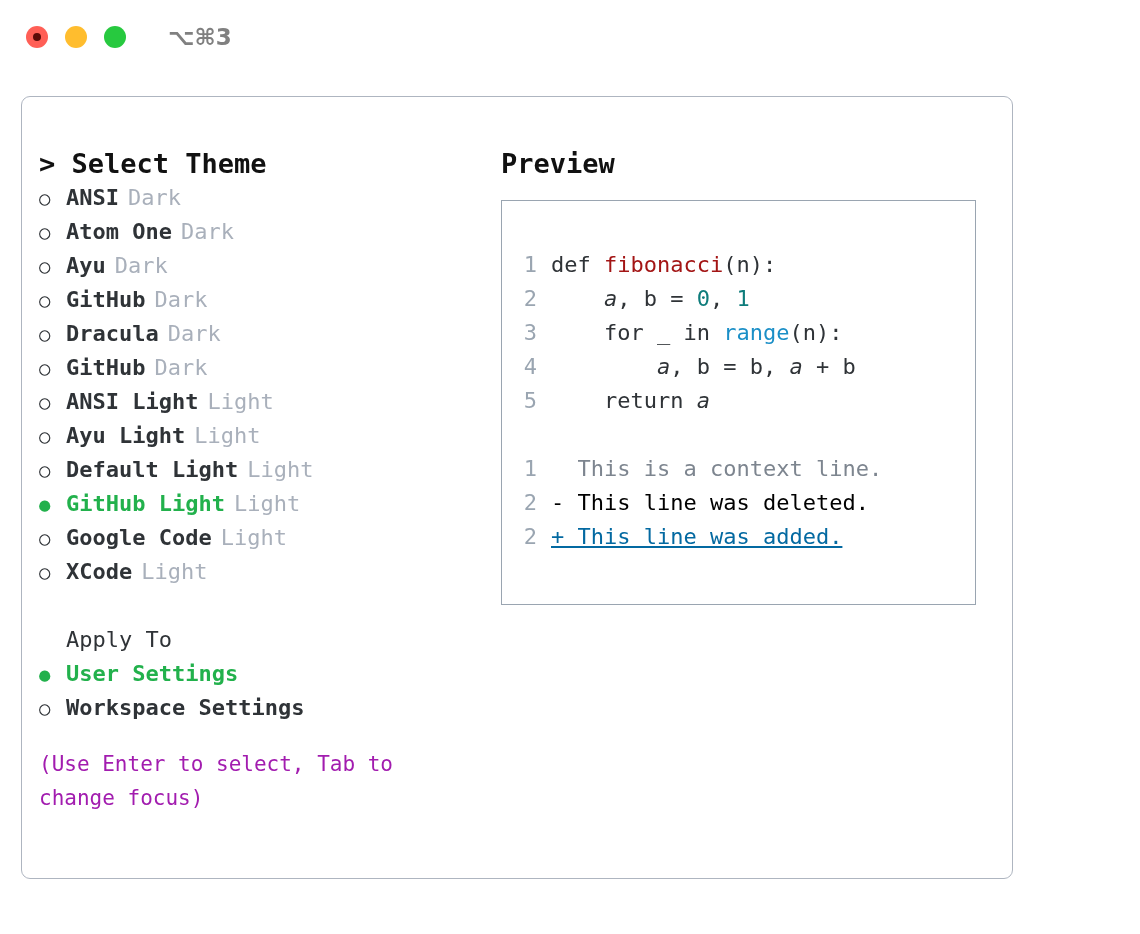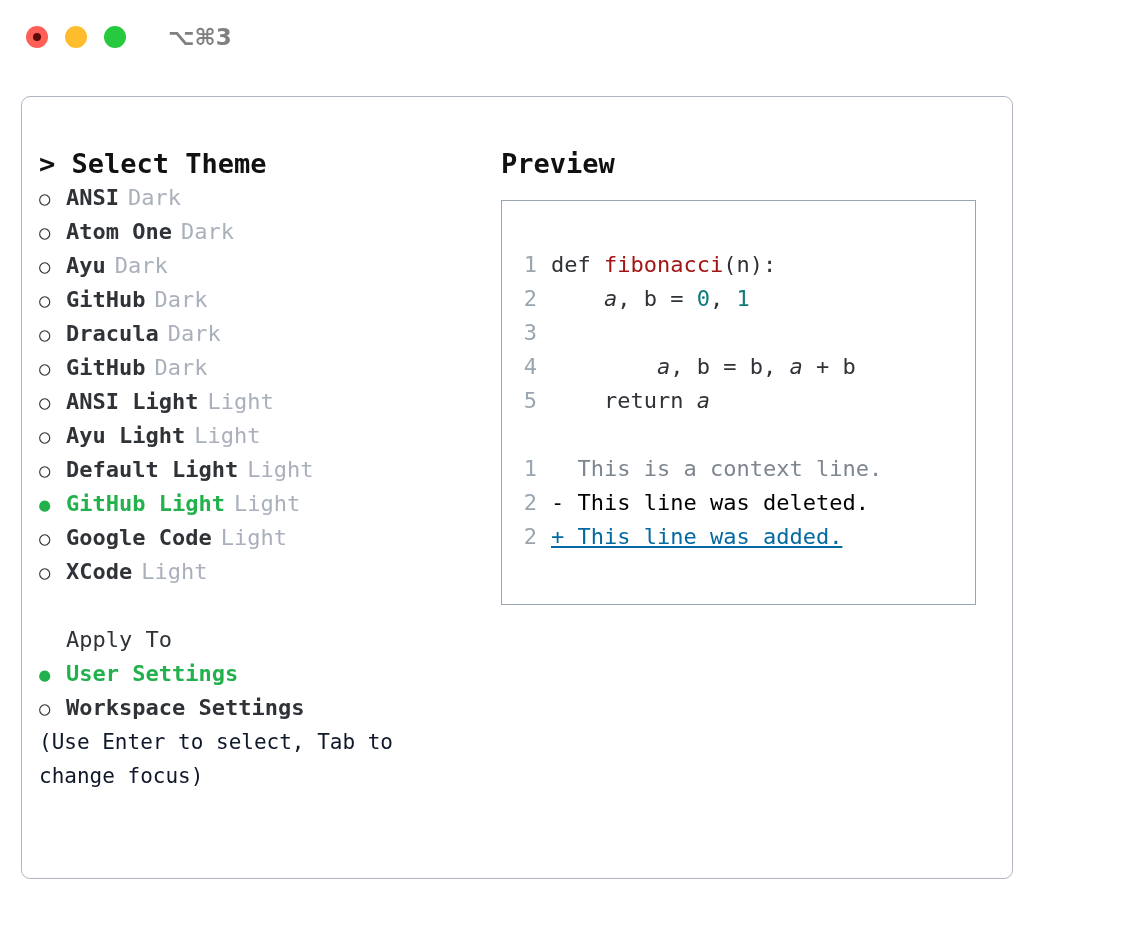--- a/index.html
+++ b/index.html
@@ -135,23 +135,24 @@
     line-height: 34px;
     font-size: 22px;
     color: #2f3337;
     padding-left: 27px;
     white-space: pre;
   }
 
   .spacer-row { height: 34px; }
 
   .hint {
+    margin-top: 22px;
     font-size: 21px;
     line-height: 34px;
-    color: #0f172a;
+    color: #a21caf;
     width: 400px;
     white-space: pre-wrap;
   }
 
   
   .right-col {
     position: absolute;
     left: 479px;
     top: 50px;
     width: 490px;
@@ -249,21 +250,21 @@
       </div>
 
       <div class="right-col">
         <div class="heading">Preview</div>
 
         <div class="code-panel">
           <div class="code-body">
             <div id="code-lines">
                 <div class="code-line"><span class="ln">1</span><span class="code-text"><span class="">def </span><span class="tok-fn">fibonacci</span><span class="">(n):</span></span></div>
                 <div class="code-line"><span class="ln">2</span><span class="code-text"><span class="">    </span><span class="tok-var">a</span><span class="">, b = </span><span class="tok-num">0</span><span class="">, </span><span class="tok-num">1</span></span></div>
-                <div class="code-line"><span class="ln">3</span></div>
+                <div class="code-line"><span class="ln">3</span><span class="code-text"><span class="">    for _ in </span><span class="tok-call">range</span><span class="">(n):</span></span></div>
                 <div class="code-line"><span class="ln">4</span><span class="code-text"><span class="">        </span><span class="tok-var">a</span><span class="">, b = b, </span><span class="tok-var">a</span><span class=""> + b</span></span></div>
                 <div class="code-line"><span class="ln">5</span><span class="code-text"><span class="">    return </span><span class="tok-var">a</span></span></div>
               </div>
             <div class="blank-line"></div>
             <div id="diff-lines">
                 <div class="code-line"><span class="ln">1</span><span class="diff-ctx">  This is a context line.</span></div>
                 <div class="code-line"><span class="ln">2</span><span class="diff-del">- This line was deleted.</span></div>
                 <div class="code-line"><span class="ln">2</span><span class="diff-add">+ This line was added.</span></div>
               </div>
           </div>

